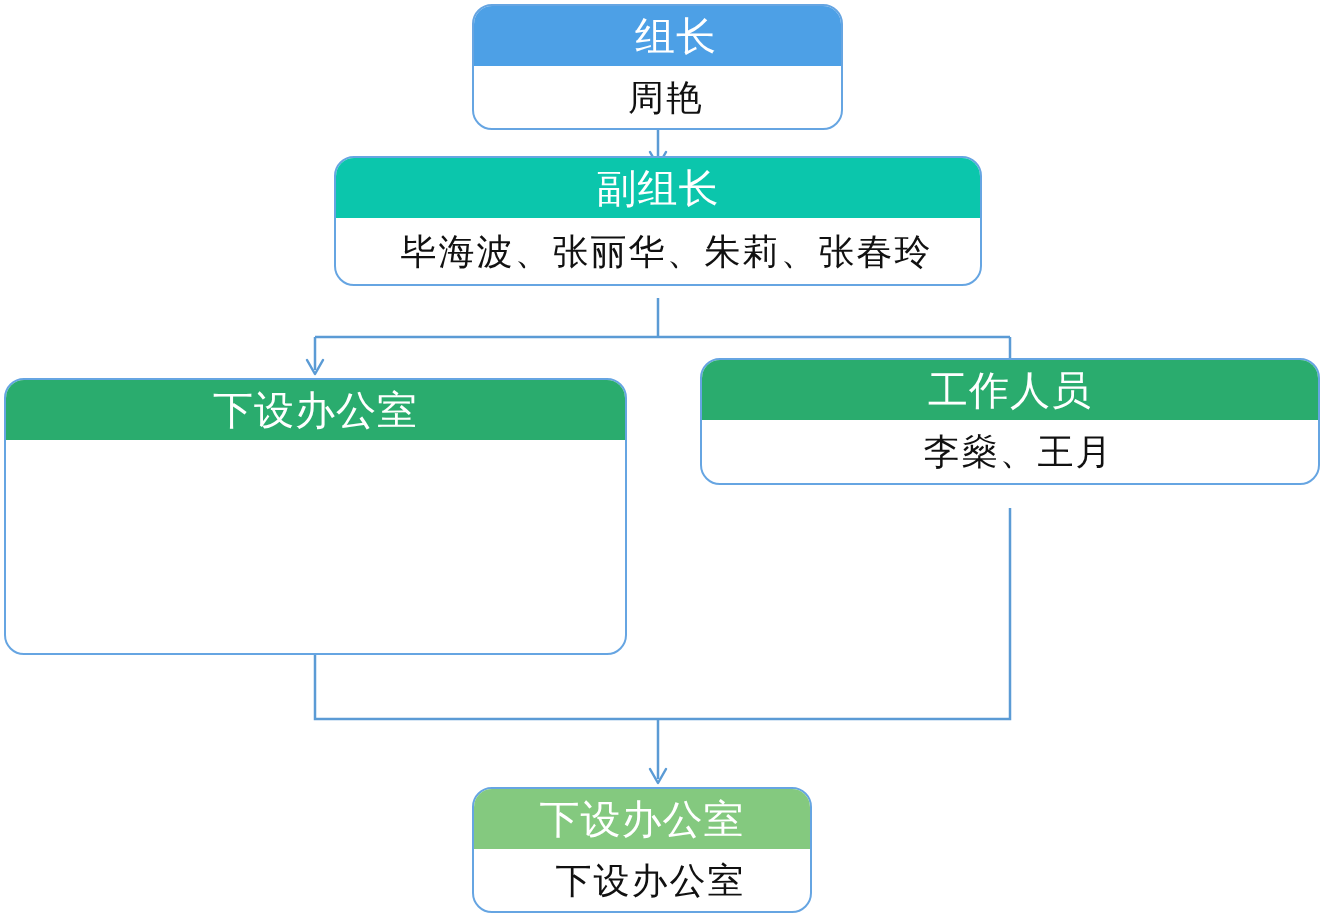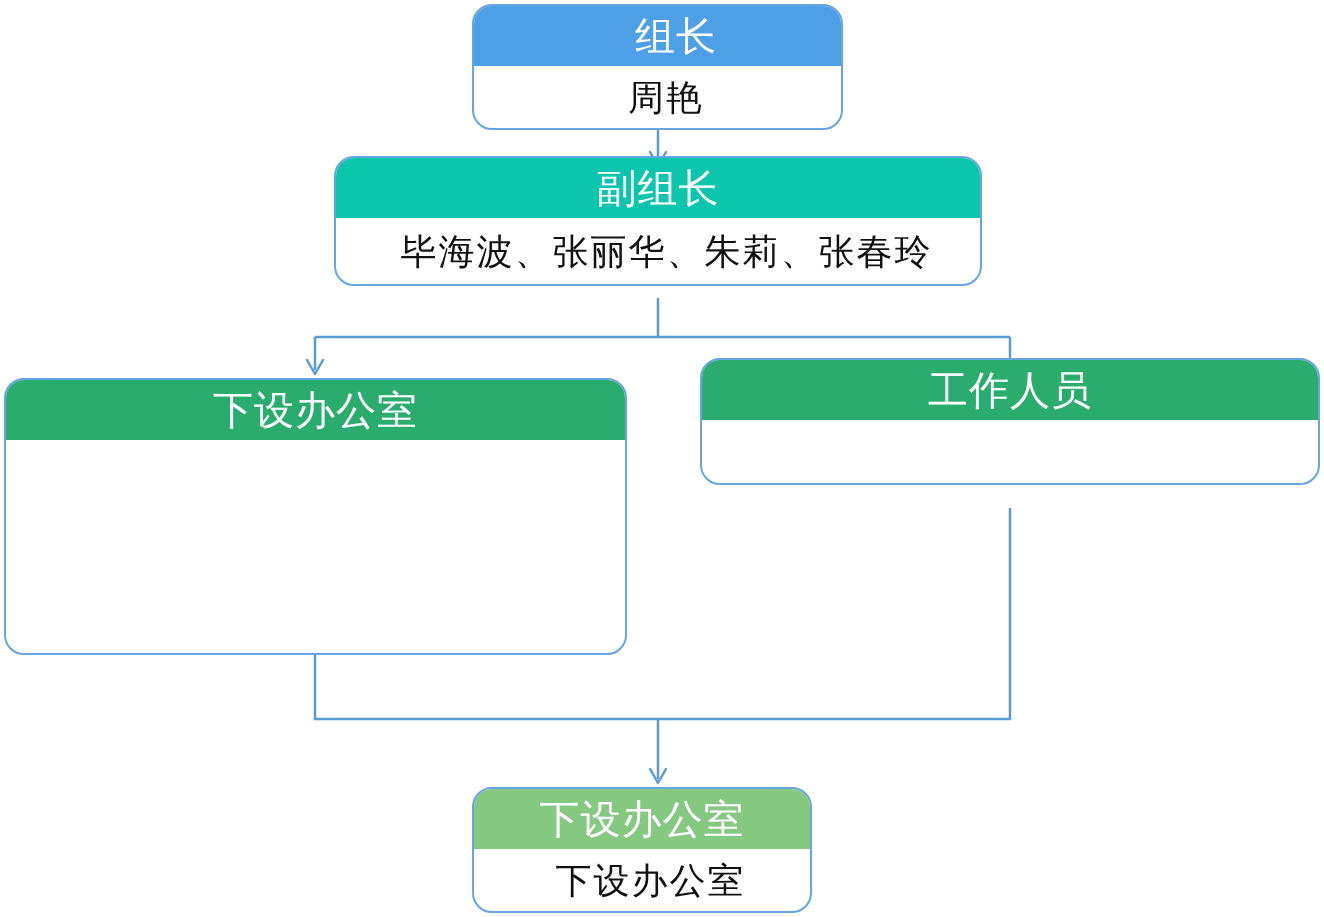--- a/index.html
+++ b/index.html
@@ -114,20 +114,23 @@
   <div class="node" style="left:4px; top:378px; width:623px; height:277px;">
     <div class="hd hd-green">
       <span>下设办公室</span>
     </div>
   </div>
 
   <div class="node" style="left:700px; top:358px; width:620px; height:127px;">
     <div class="hd hd-green">
       <span>工作人员</span>
     </div>
+    <div class="bd">
+      <span class="line">李燊、王月</span>
+    </div>
   </div>
 
   <div class="node" style="left:472px; top:787px; width:340px; height:126px;">
     <div class="hd hd-lightgreen">
       <span>下设办公室</span>
     </div>
     <div class="bd">
       <span class="line">下设办公室</span>
     </div>
   </div>

